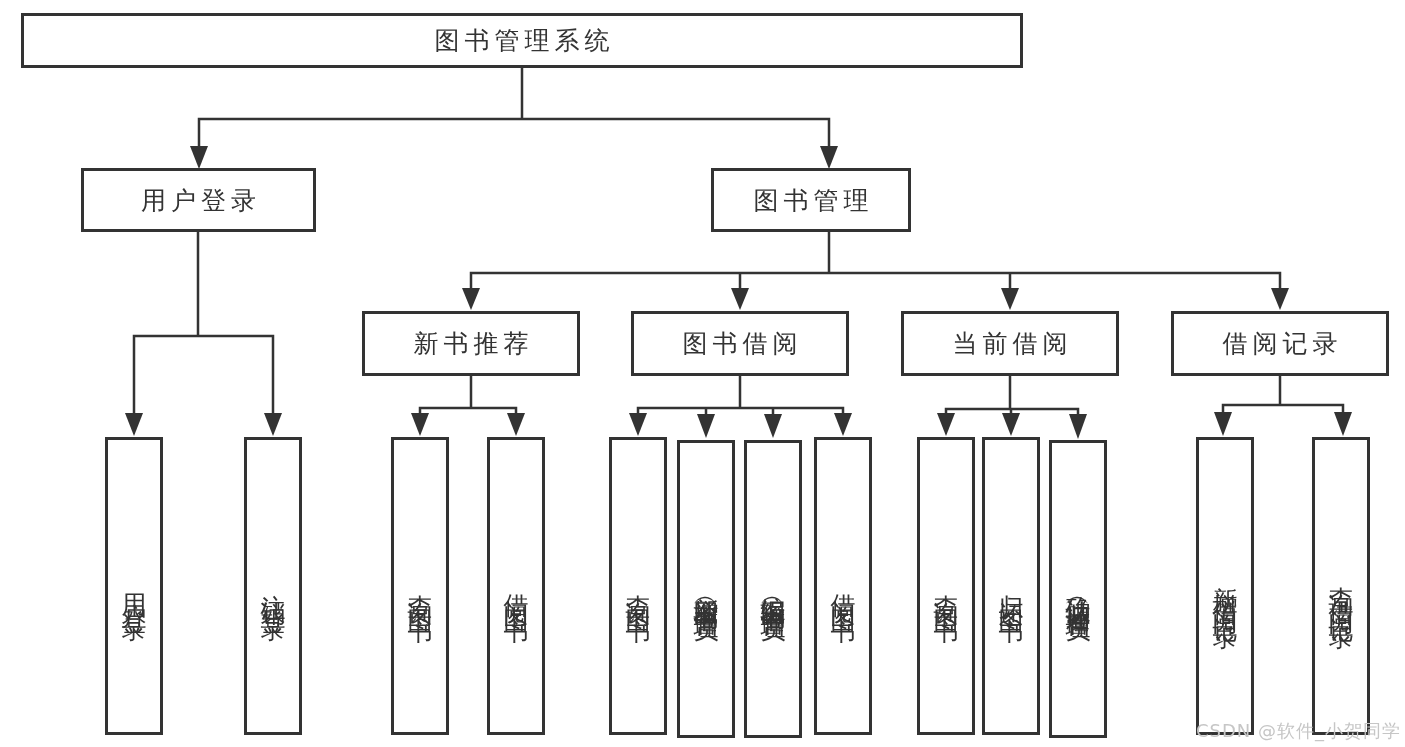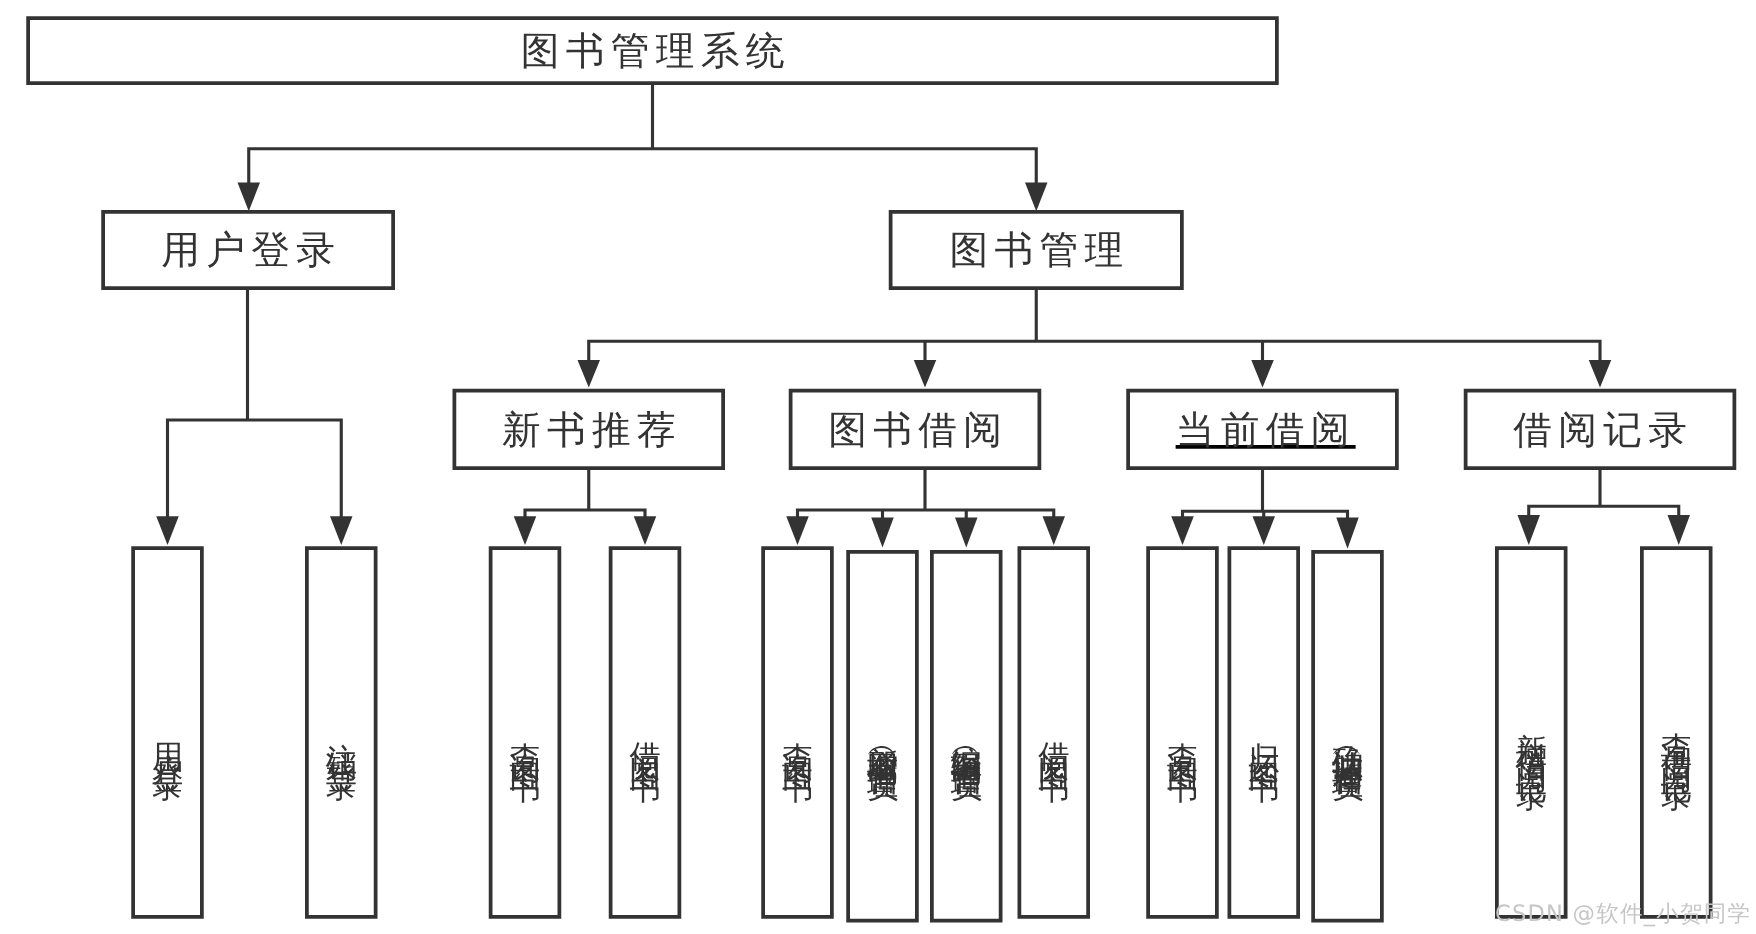--- a/index.html
+++ b/index.html
@@ -27,21 +27,21 @@
     position: absolute;
     box-sizing: border-box;
     background: var(--bg, #ffffff);
     border: 3px solid var(--line, #333333);
     display: flex;
     align-items: center;
     justify-content: center;
     z-index: 2;
   }
   .box.h span {
-    font-size: 31px;
+    font-size: 25px;
     letter-spacing: 5px;
     padding-left: 5px; 
     color: var(--text, #333333);
     white-space: nowrap;
   }
   .box.v span {
     writing-mode: vertical-rl;
     text-orientation: mixed;
     font-size: 25px;
     line-height: 1;
@@ -112,31 +112,31 @@
     </g>
   </svg>
 
   <div class="box h" style="left:21px; top:13px; width:1002px; height:55px;">
     <span>图书管理系统</span>
   </div>
 
   <div class="box h" style="left:81px; top:168px; width:235px; height:64px;">
     <span>用户登录</span>
   </div>
-  <div class="box h" style="left:711px; top:168px; width:236px; height:64px;">
+  <div class="box h" style="left:711px; top:168px; width:200px; height:64px;">
     <span>图书管理</span>
   </div>
 
   <div class="box h" style="left:362px; top:311px; width:218px; height:65px;text-align:center;">
     <span>新书推荐</span>
   </div>
-  <div class="box h" style="left:631px; top:311px; width:202px; height:65px;justify-content:center;">
+  <div class="box h" style="left:631px; top:311px; width:218px; height:65px;justify-content:center;">
     <span>图书借阅</span>
   </div>
-  <div class="box h" style="left:901px; top:311px; width:218px; height:65px;text-decoration:underline;">
+  <div class="box h" style="left:901px; top:311px; width:218px; height:65px;">
     <span>当前借阅</span>
   </div>
   <div class="box h" style="left:1171px; top:311px; width:218px; height:65px;">
     <span>借阅记录</span>
   </div>
 
   <div class="box v" style="left:105px; top:437px; width:58px; height:298px;">
     <span>用户登录</span>
   </div>
   <div class="box v" style="left:244px; top:437px; width:58px; height:298px;">

